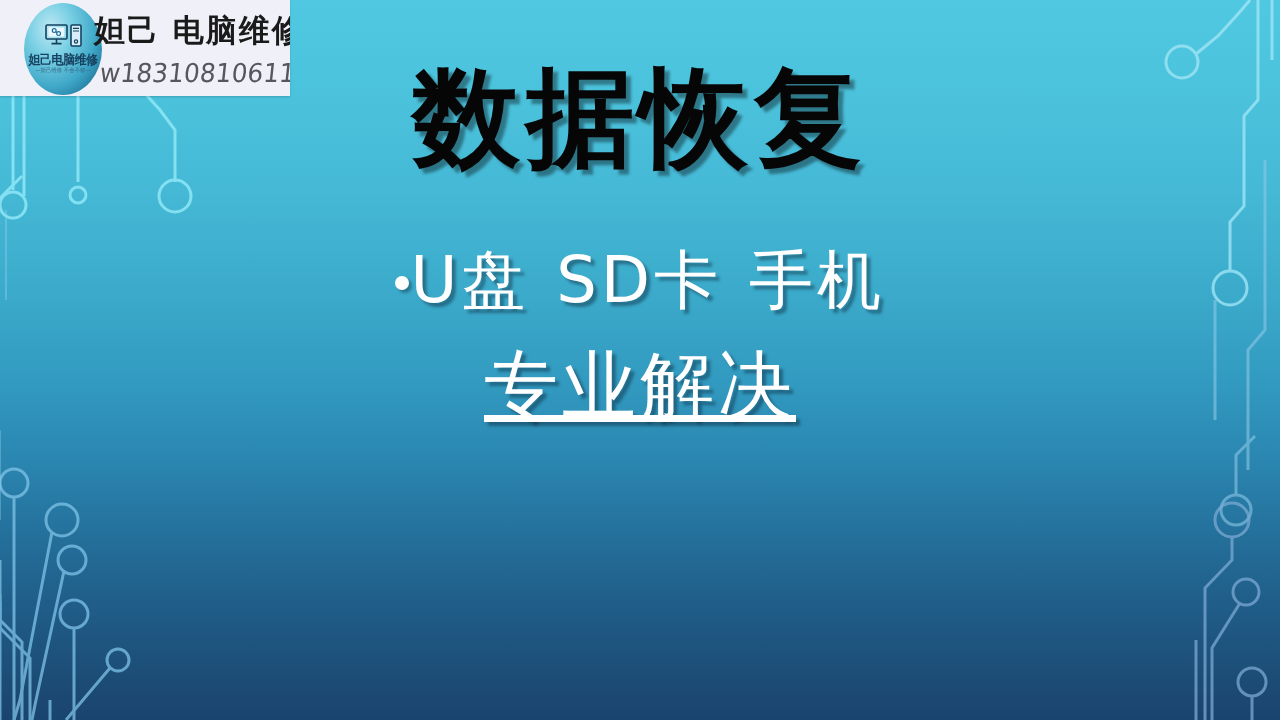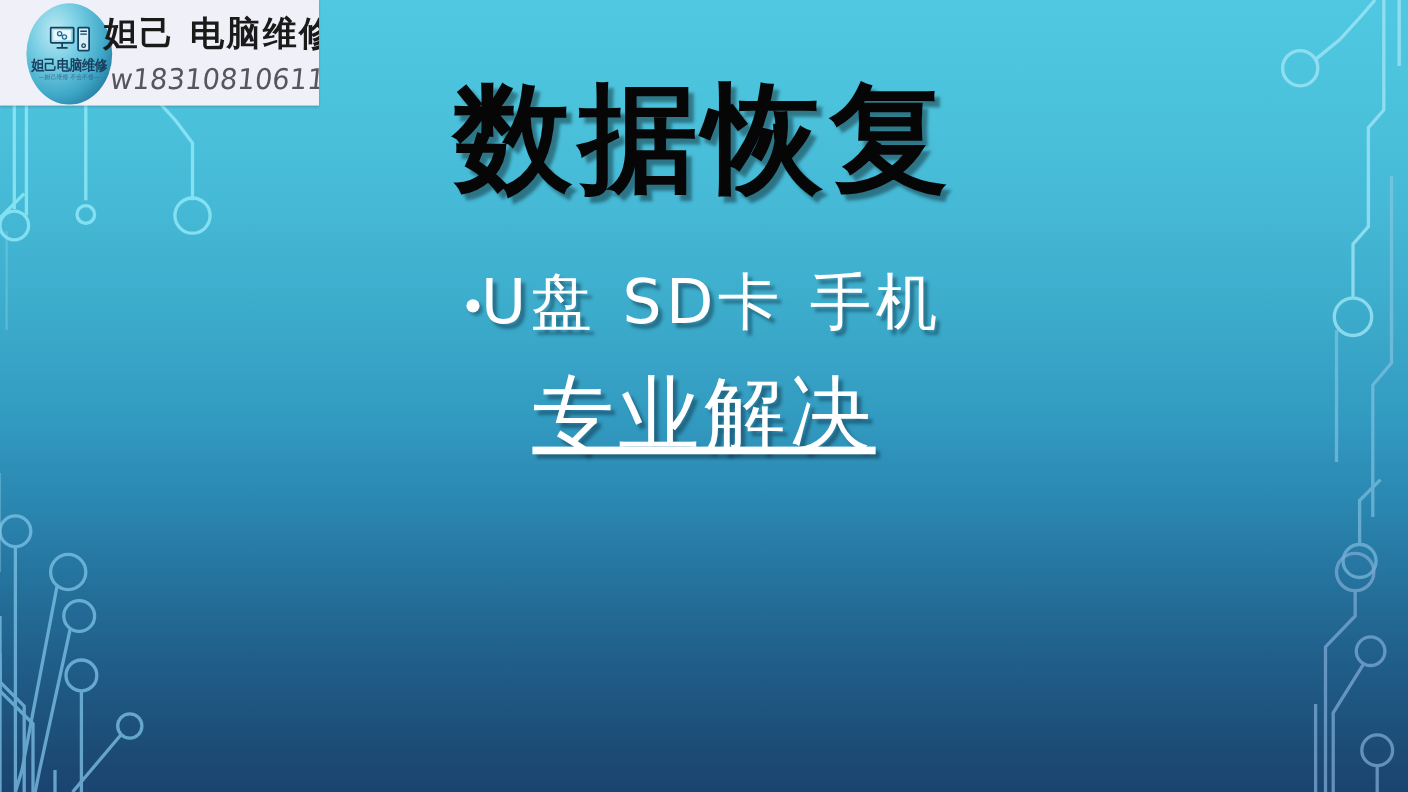--- a/index.html
+++ b/index.html
@@ -116,21 +116,21 @@
     transform: skewX(-6deg) scaleX(0.96);
   }
 
   
   .headline {
     position: absolute;
     left: 0;
     right: 0;
     top: 72px;
     text-align: center;
-    font-family: Liberation Sans, sans-serif;
+    font-family: Liberation Mono, monospace;
     font-weight: bold;
     font-size: 108px;
     line-height: 1;
     color: #060606;
     letter-spacing: 6px;
     text-shadow: 5px 5px 3px rgba(0,0,0,0.38);
     white-space: nowrap;
   }
 
   
@@ -142,21 +142,21 @@
     text-align: center;
   }
   .bline {
     font-family: "DejaVu Serif", "Liberation Serif", serif;
     color: #ffffff;
     white-space: nowrap;
     text-shadow: 4px 4px 3px rgba(10,40,60,0.45);
     line-height: 1.0;
   }
   .bline.l1 { font-size: 80px; letter-spacing: 4px; margin-bottom: 38px; }
-  .bline.l2 { font-size: 56px; letter-spacing: 4px; margin-bottom: 36px; }
+  .bline.l2 { font-size: 64px; letter-spacing: 4px; margin-bottom: 36px; }
   .bline.l3 { font-size: 74px; letter-spacing: 4px; text-decoration: underline; }
 
   .bullet-dot {
     display: inline-block;
     vertical-align: 0.18em;
     width: 0.22em;
     height: 0.22em;
     border-radius: 50%;
     background: #ffffff;
     margin-right: 0.02em;

